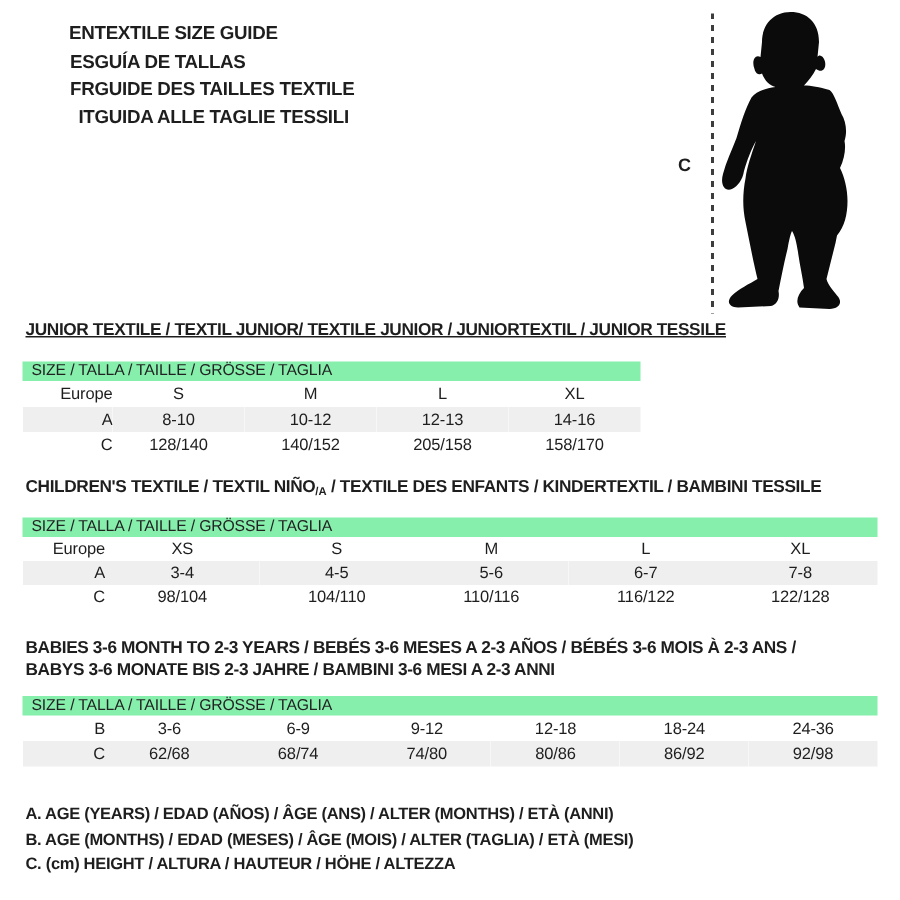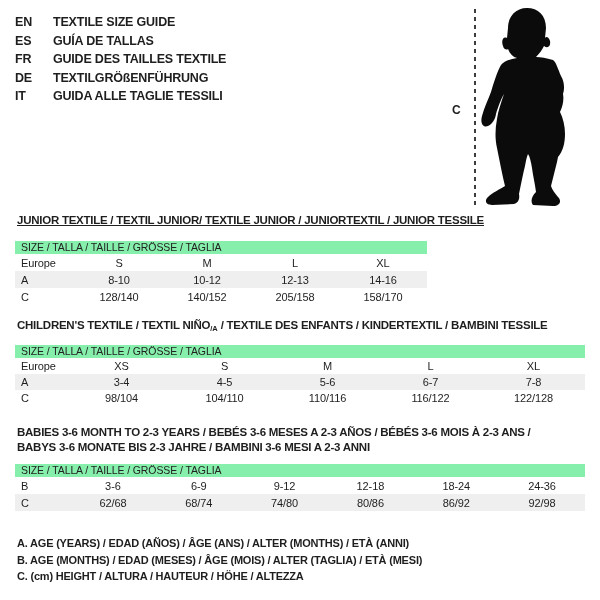--- a/index.html
+++ b/index.html
@@ -1,37 +1,37 @@
 <!DOCTYPE html>
 <html><head>
 <meta charset="utf-8">
 <style>
   html,body{margin:0;padding:0;background:#ffffff;}
   #page{position:relative;width:600px;height:600px;background:#ffffff;overflow:hidden;
         font-family:"Liberation Sans","DejaVu Sans",sans-serif;color:#1e1e1e;}
 
   
-  .lang-list{position:absolute;left:15px;top:13px;}
+  .lang-list{position:absolute;left:25px;top:13px;text-align:right;}
   .lang-row{display:flex;font-weight:bold;font-size:12.5px;line-height:18.5px;letter-spacing:-0.2px;}
   .lang-code{width:38px;flex:0 0 38px;}
 
   
   .measure-line{position:absolute;left:474px;top:9px;width:2px;height:200px;
     background:repeating-linear-gradient(to bottom,#3d3d3d 0 4px,transparent 4px 8px);}
   .measure-label{position:absolute;left:452px;top:103px;font-weight:bold;font-size:12px;}
   .baby-svg{position:absolute;left:470px;top:0;width:130px;height:215px;}
   .sec-title{font-weight:bold;font-size:11.5px;letter-spacing:-0.25px;line-height:15px;white-space:nowrap;}
   .title-abs{position:absolute;left:17px;}
   .size-bar{position:absolute;left:15px;height:13px;background:#86efac;
     font-size:10.5px;line-height:13px;padding-left:6px;box-sizing:border-box;
     letter-spacing:-0.1px;color:#222;}
   table.size-table{position:absolute;left:15px;border-collapse:collapse;table-layout:fixed;}
   table.size-table td{font-size:11px;text-align:center;padding:0;letter-spacing:-0.1px;
     white-space:nowrap;overflow:hidden;}
-  table.size-table td.row-label{text-align:left;padding-left:6px;}
+  table.size-table td.row-label{text-align:right;padding-left:6px;}
   tr.r-gray{background:#efefef;}
   tr.h17 td{height:17px;}
   tr.h16 td{height:16px;}
   .sub{font-size:7.5px;vertical-align:-2px;letter-spacing:0;}
 
   
   .footnotes{position:absolute;left:17px;top:535px;}
   .footnote{font-weight:bold;font-size:11px;line-height:16.5px;letter-spacing:-0.2px;white-space:nowrap;}
 </style>
 </head>
@@ -44,24 +44,20 @@
       <span class="lang-code">EN</span>
       <span>TEXTILE SIZE GUIDE</span>
     </div>
     <div class="lang-row">
       <span class="lang-code">ES</span>
       <span>GUÍA DE TALLAS</span>
     </div>
     <div class="lang-row">
       <span class="lang-code">FR</span>
       <span>GUIDE DES TAILLES TEXTILE</span>
-    </div>
-    <div class="lang-row">
-      <span class="lang-code">DE</span>
-      <span>TEXTILGRÖßENFÜHRUNG</span>
     </div>
     <div class="lang-row">
       <span class="lang-code">IT</span>
       <span>GUIDA ALLE TAGLIE TESSILI</span>
     </div>
   </div>
 
   <div class="measure-line"></div>
   <div class="measure-label">C</div>
   <svg class="baby-svg" viewBox="0 0 130 215" aria-hidden="true">

